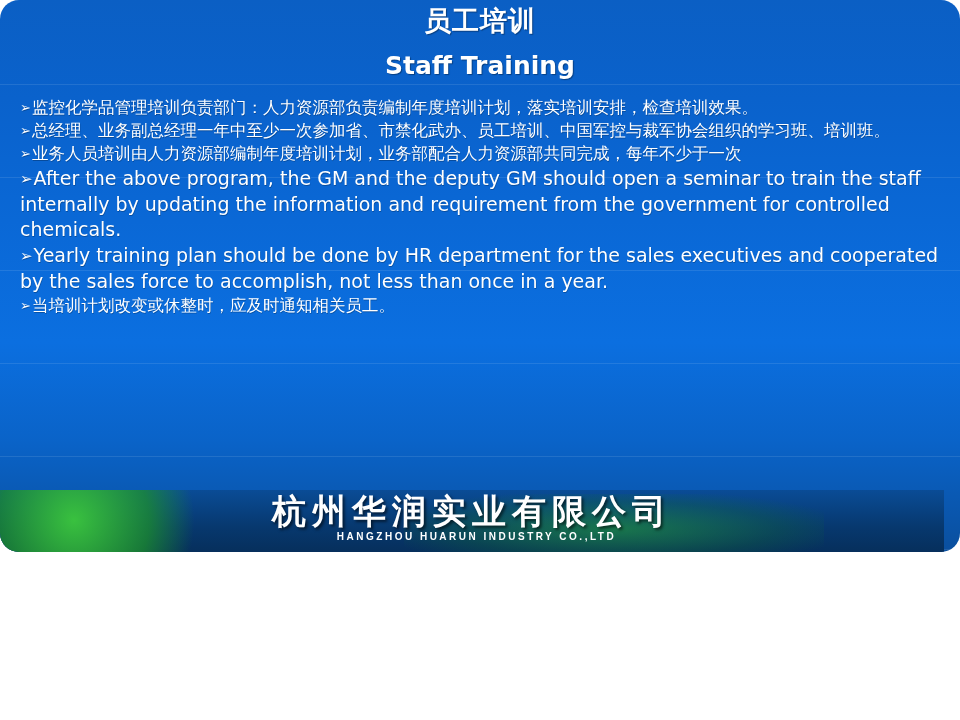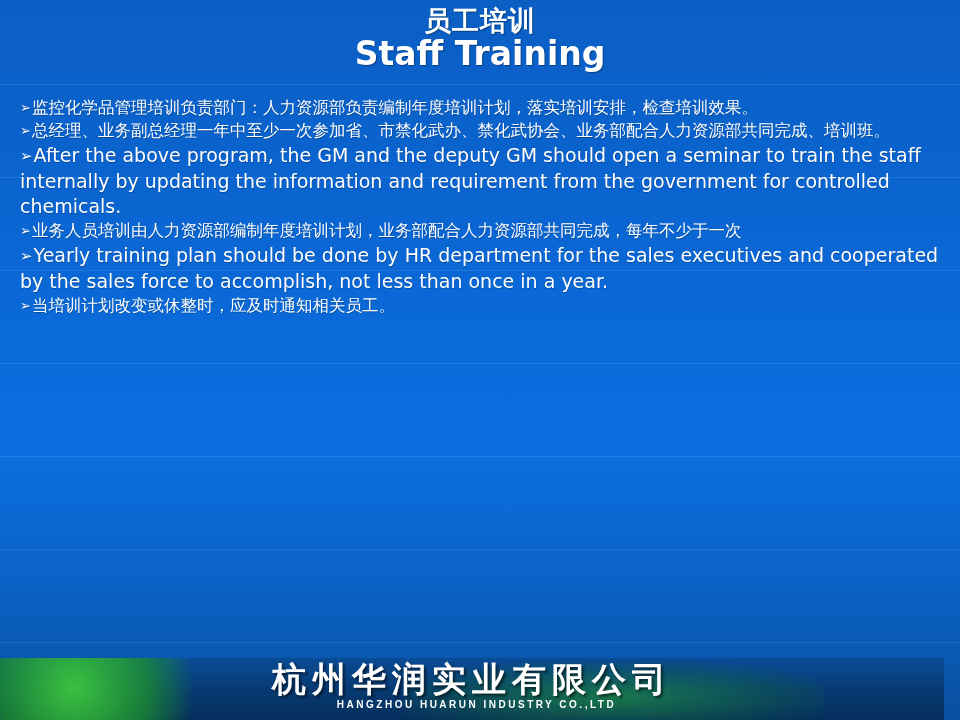--- a/index.html
+++ b/index.html
@@ -8,23 +8,24 @@
   }
   body {
     width: 960px;
     height: 720px;
     overflow: hidden;
     font-family: "Liberation Sans", sans-serif;
   }
   .slide {
     position: relative;
     width: 960px;
-    height: 720px;
+    height: 552px;
     background: linear-gradient(to bottom, #0b5fc4 0%, #0a62cc 18%, #0a68d6 40%, #0b6fe0 62%, #0a63c8 80%, #0a4f9e 100%);
     overflow: hidden;
+    border-radius: 19px;
   }
   
   .hlines {
     position: absolute;
     left: 0; right: 0; top: 84px; bottom: 0;
     pointer-events: none;
   }
   .hlines i {
     position: absolute;
     left: 0; right: 0;
@@ -43,25 +44,26 @@
     font-family: "DejaVu Sans", "Liberation Sans", sans-serif;
     font-size: 27px;
     font-weight: bold;
     color: #ffffff;
     line-height: 34px;
     letter-spacing: 1px;
     text-shadow: 1px 1px 1px rgba(0,0,0,0.35);
   }
   .title-en {
     font-family: "DejaVu Sans", "Liberation Sans", sans-serif;
-    font-size: 33px;
+    font-size: 25px;
     font-weight: bold;
     color: #ffffff;
     line-height: 32px;
     text-shadow: 1px 1px 1px rgba(0,0,0,0.35);
+    margin-top: 12px;
   }
   .body-area {
     position: absolute;
     top: 97px;
     left: 20px;
     width: 920px;
     z-index: 4;
   }
   .para {
     position: relative;
@@ -159,27 +161,27 @@
   <div class="title-block">
     <div class="title-cn">员工培训</div>
     <div class="title-en">Staff Training</div>
   </div>
 
   <div class="body-area">
 
     <p class="para cn"><span class="bullet">➢</span><span>监控化学品管理培训负责部门：人力资源部负责编制年度培训计划，落实培训安排，检查培训效果。</span></p>
 
 
-    <p class="para cn"><span class="bullet">➢</span><span>总经理、业务副总经理一年中至少一次参加省、市禁化武办、禁化武协会、业务部配合人力资源部共同完成、培训班。</span></p>
+    <p class="para cn"><span class="bullet">➢</span><span>总经理、业务副总经理一年中至少一次参加省、市禁化武办、员工培训、中国军控与裁军协会组织的学习班、培训班。</span></p>
 
 
 
+    <p class="para cn"><span class="bullet">➢</span><span>业务人员培训由人力资源部编制年度培训计划，业务部配合人力资源部共同完成，每年不少于一次</span></p>
+
     <p class="para en"><span class="bullet">➢</span><span>After the above program, the GM and the deputy GM should open a seminar to train the staff internally by updating the information and requirement from the government for controlled chemicals.</span></p>
-
-    <p class="para cn"><span class="bullet">➢</span><span>业务人员培训由人力资源部编制年度培训计划，业务部配合人力资源部共同完成，每年不少于一次</span></p>
 
     <p class="para en"><span class="bullet">➢</span><span>Yearly training plan should be done by HR department for the sales executives and cooperated by the sales force to accomplish, not less than once in a year.</span></p>
 
     <p class="para cn"><span class="bullet">➢</span><span>当培训计划改变或休整时，应及时通知相关员工。</span></p>
 
 
   </div>
 
   <div class="footer">
     <div class="footer-bg"></div>

